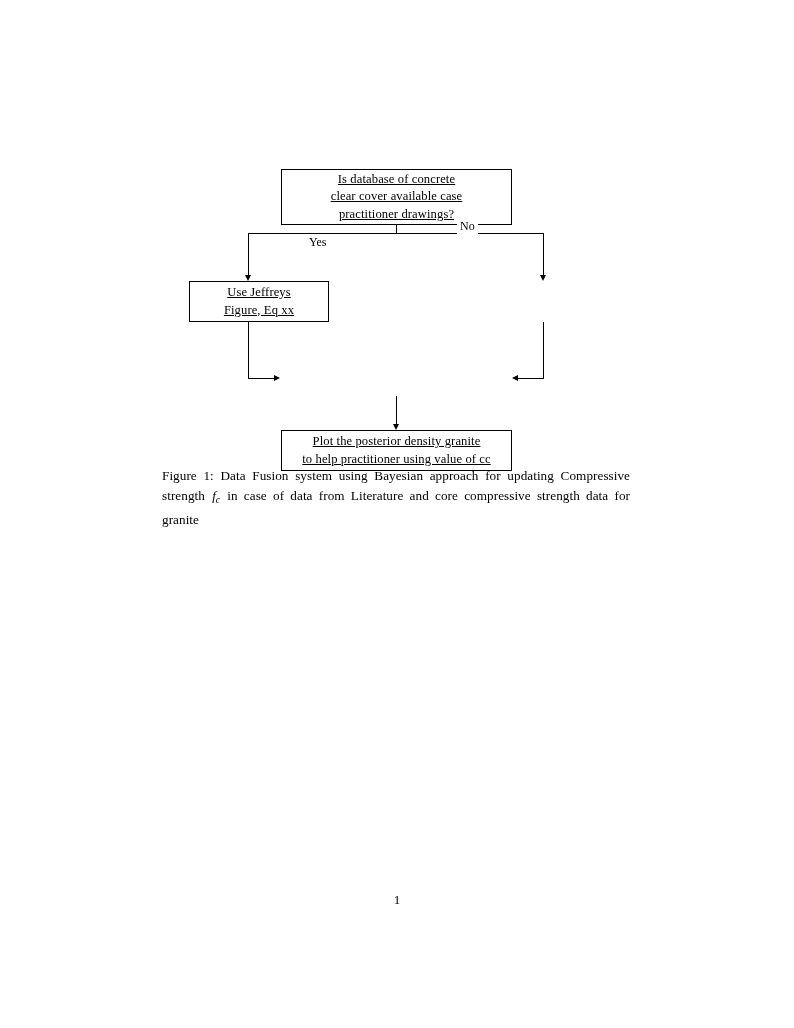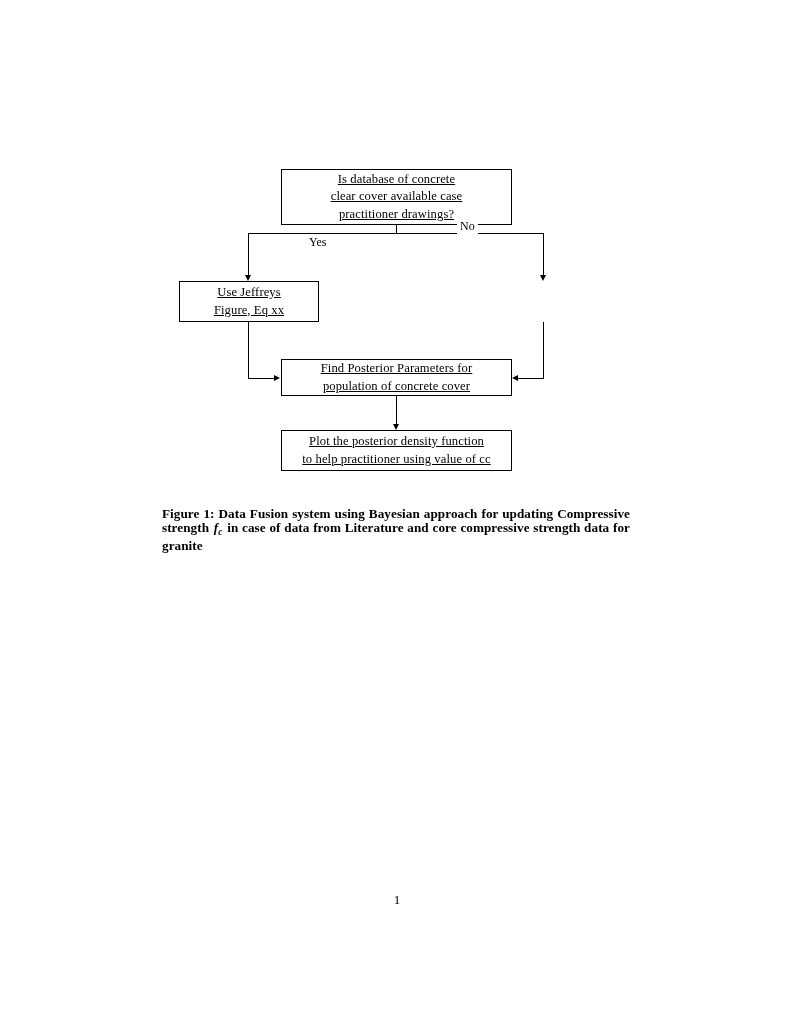--- a/index.html
+++ b/index.html
@@ -47,21 +47,21 @@
     text-align: center;
     font-size: 12.6px;
     line-height: 17.5px;
     letter-spacing: 0.1px;
     z-index: 3;
   }
   .node .line { display: block; white-space: nowrap; text-decoration: underline; }
 
   
   #node-decision   { left: 281px; top: 169px; width: 231px; height: 56px; }
-  #node-jeffreys   { left: 179px; top: 281px; width: 140px; height: 41px; }
+  #node-jeffreys   { left: 189px; top: 281px; width: 140px; height: 41px; }
   #node-conjugate  { left: 473px; top: 281px; width: 141px; height: 41px; }
   #node-posterior  { left: 281px; top: 359px; width: 231px; height: 37px; }
   #node-plot       { left: 281px; top: 430px; width: 231px; height: 41px; }
 
   
   .branch-label {
     position: absolute;
     font-size: 12px;
     line-height: 16px;
     white-space: nowrap;
@@ -101,28 +101,27 @@
   .arrow.left {
     border-top: 3.2px solid transparent;
     border-bottom: 3.2px solid transparent;
     border-right: 6px solid #000000;
   }
 
   
   #caption {
     position: absolute;
     left: 162px;
-    top: 507px;
+    top: 466px;
     width: 468px;
     font-size: 13.2px;
-    line-height: 14px;
+    line-height: 20px;
     text-align: justify;
     text-justify: inter-word;
     letter-spacing: 0.05px;
-    font-weight: bold;
   }
   #caption .mathit {
     font-style: italic;
     font-family: "Liberation Serif", "DejaVu Serif", serif;
     padding: 0 1px;
   }
   #caption .sub {
     font-style: italic;
     font-size: 9.3px;
     vertical-align: -0.28em;
@@ -172,27 +171,23 @@
       <span class="line">clear cover available case</span>
       <span class="line">practitioner drawings?</span>
     </div>
 
     <div class="node" id="node-jeffreys">
       <span class="line">Use Jeffreys</span>
       <span class="line">Figure, Eq xx</span>
     </div>
 
 
-    <div class="node" id="node-posterior">
-      <span class="line">Find Posterior Parameters for</span>
-      <span class="line">population of concrete cover</span>
-    </div>
 
     <div class="node" id="node-plot">
-      <span class="line">Plot the posterior density function</span>
+      <span class="line">Plot the posterior density granite</span>
       <span class="line">to help practitioner using value of cc</span>
     </div>
 
     <div class="branch-label" id="label-yes">Yes</div>
     <div class="branch-label" id="label-no">No</div>
 
   </div>
 
   <div id="caption"><span>Figure 1:</span><span> Data Fusion system using Bayesian approach for updating Compressive strength </span><span class="mathit"><span>f</span><span class="sub">c</span></span><span> in case of data from Literature and core compressive strength data for granite</span></div>
 

